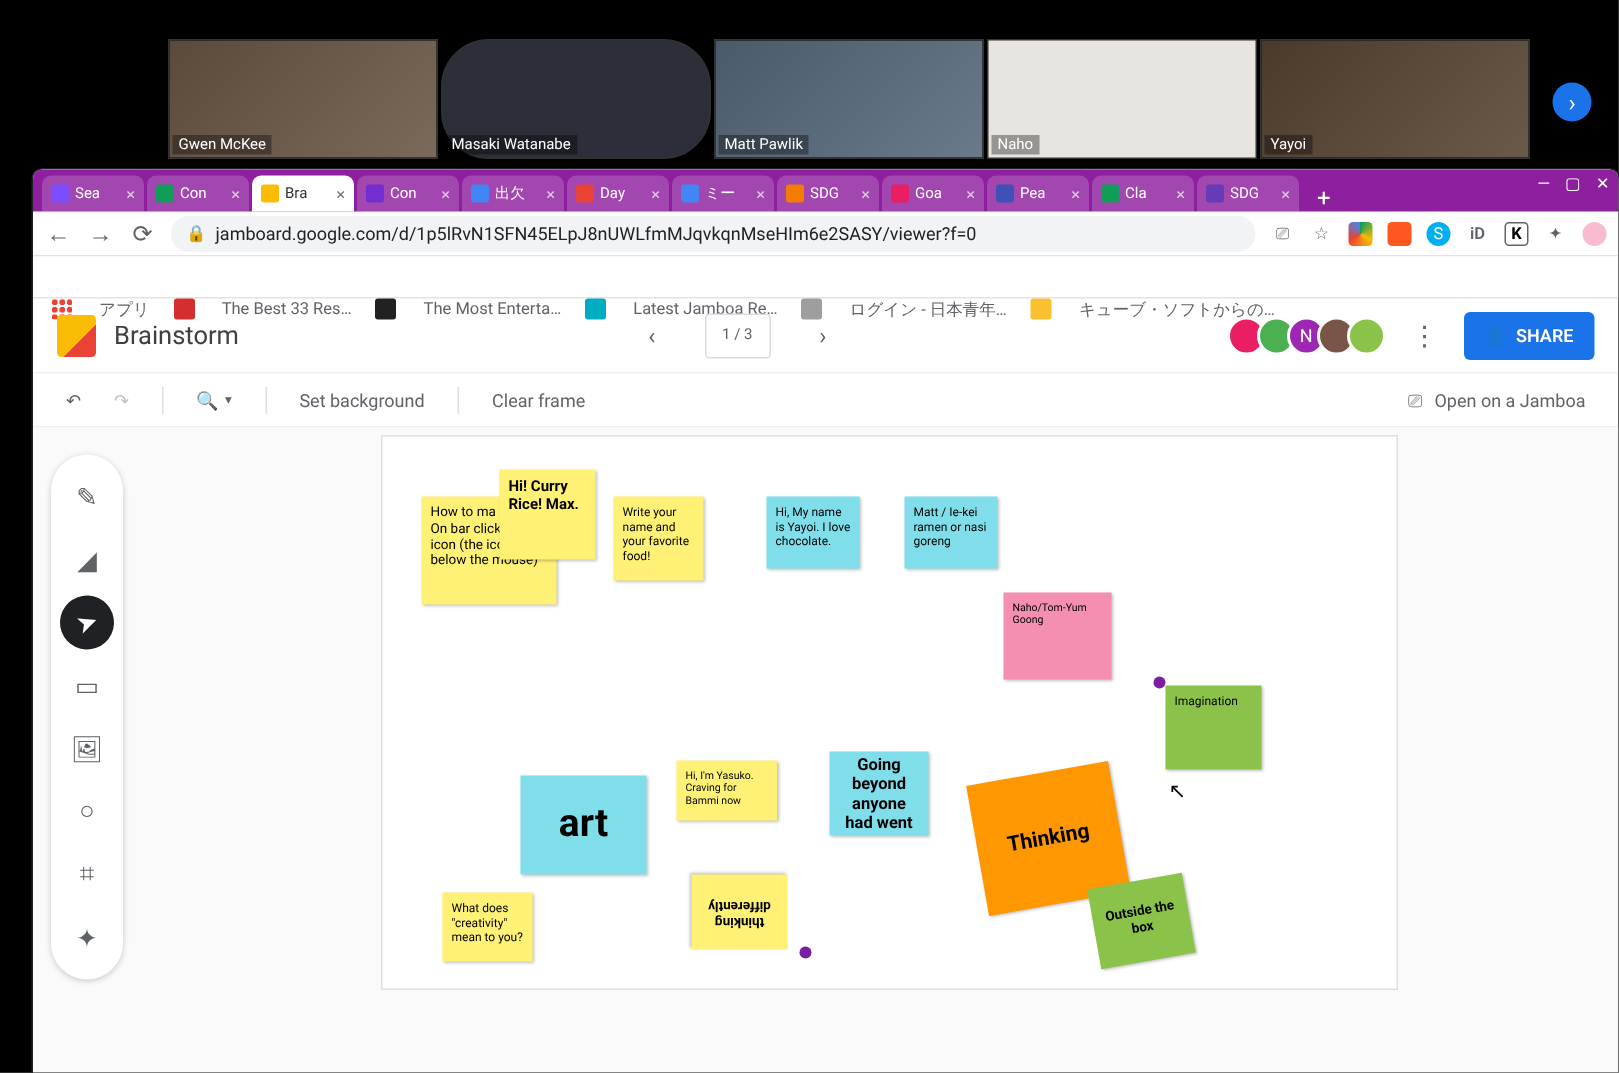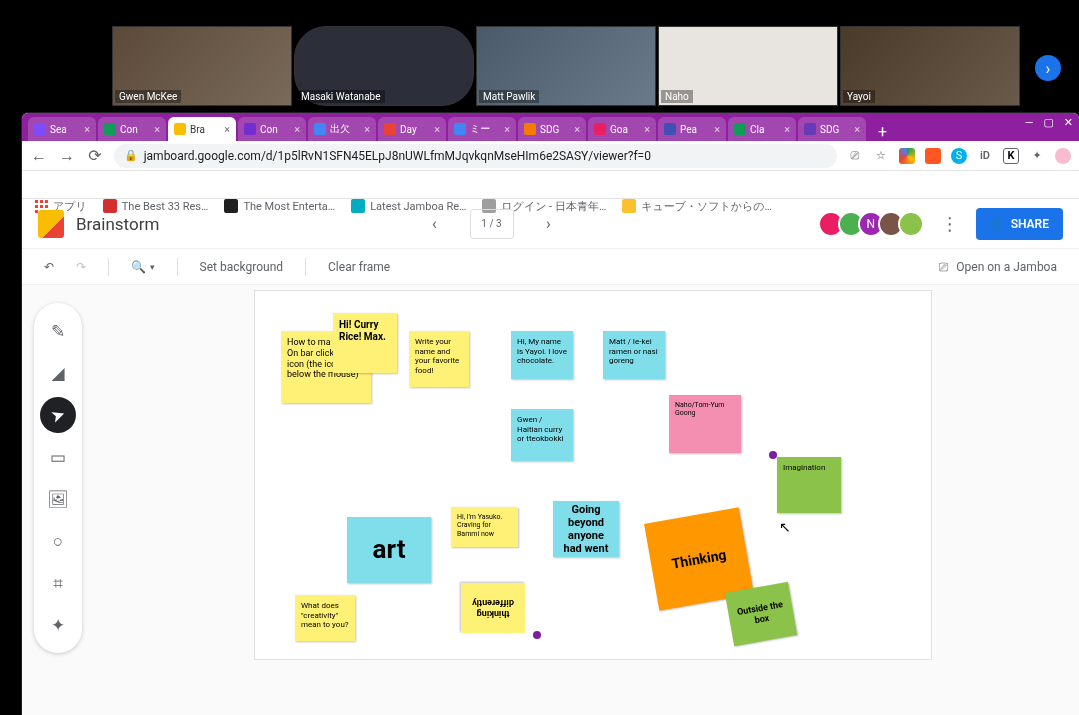--- a/index.html
+++ b/index.html
@@ -25,21 +25,21 @@
 
   .addr-bar { height:30px; background:#fff; display:flex; align-items:center; padding:0 8px; gap:10px; border-bottom:1px solid #e3e3e3; }
   .nav-arrow { width:18px; height:18px; display:flex; align-items:center; justify-content:center; color:#5f6368; font-size:16px; cursor:pointer; }
   .url-field { flex:1; display:flex; align-items:center; gap:6px; background:#f1f3f4; border-radius:14px; height:24px; padding:0 10px; font-size:12px; color:#5f6368; }
   .url-field .lock { font-size:11px; }
   .url-field .url { color:#202124; }
   .ext-row { display:flex; gap:10px; align-items:center; }
   .ext-ico { width:16px; height:16px; border-radius:3px; display:flex; align-items:center; justify-content:center; font-size:11px; cursor:pointer; }
 
   .bookmarks { height:28px; background:#fff; border-bottom:1px solid #e3e3e3; display:flex; align-items:center; gap:16px; padding:0 12px; font-size:11px; color:#5f6368; }
-  .bm { display:flex; align-items:center; gap:5px; cursor:pointer;margin-top:43px; }
+  .bm { display:flex; align-items:flex-start; gap:18px; cursor:pointer;margin-top:43px; }
   .bm .ico { width:14px; height:14px; border-radius:2px; }
 
   
   .jam-header { height:50px; display:flex; align-items:center; padding:0 16px; gap:12px; border-bottom:1px solid #f0f0f0; }
   .jam-logo { width:26px; height:28px; background:linear-gradient(135deg,#fbbc04 60%,#ea4335 60%); border-radius:3px; }
   .jam-title { font-size:17px; color:#3c4043; }
   .jam-center { margin-left:auto; margin-right:auto; display:flex; align-items:center; gap:24px; }
   .frame-nav { width:22px; height:22px; display:flex; align-items:center; justify-content:center; color:#5f6368; cursor:pointer; font-size:16px; }
   .frame-ind { width:44px; height:30px; border:1px solid #dadce0; border-radius:3px; display:flex; align-items:center; justify-content:center; font-size:10px; color:#5f6368; position:relative; }
   .frame-ind::before { content:''; position:absolute; right:-5px; top:-4px; width:44px; height:30px; border:1px solid #dadce0; border-radius:3px; z-index:-1; }
@@ -263,21 +263,20 @@
         </div>
       <div class="board" id="board">
         <div class="dot-purple" style="left:514px;top:160px"></div>
         <div class="dot-purple" style="left:278px;top:340px"></div>
         <span class="cursor-img" style="left:524px;top:228px">↖</span>
       <div class="sticky yellow" style="left: 26px; top: 40px; width: 90px; height: 72px; font-size: 9px;">How to ma sticky: On bar click th note icon (the icon below the mouse)</div>
           <div class="sticky yellow" style="left: 78px; top: 22px; width: 64px; height: 60px; font-size: 10px; font-weight: 700;">Hi! Curry Rice!  Max.</div>
           <div class="sticky yellow" style="left: 154px; top: 40px; width: 60px; height: 56px; font-size: 8px;">Write your name and your favorite food!</div>
           <div class="sticky cyan" style="left: 256px; top: 40px; width: 62px; height: 48px; font-size: 8px;">Hi, My name is Yayoi. I love chocolate.</div>
           <div class="sticky cyan" style="left: 348px; top: 40px; width: 62px; height: 48px; font-size: 8px;">Matt / Ie-kei ramen or nasi goreng</div>
-          <div class="sticky cyan" style="left: 256px; top: 118px; width: 62px; height: 52px; font-size: 8px;">Gwen / Haitian curry or tteokbokki</div>
           <div class="sticky pink" style="left: 414px; top: 104px; width: 72px; height: 58px; font-size: 7px;">Naho/Tom-Yum Goong</div>
           <div class="sticky green" style="left: 522px; top: 166px; width: 64px; height: 56px; font-size: 8px;">Imagination</div>
           <div class="sticky yellow" style="left: 196px; top: 216px; width: 67px; height: 40px; font-size: 7px;">Hi, I'm Yasuko. Craving for Bammi now</div>
           <div class="sticky cyan" style="left: 298px; top: 210px; width: 66px; height: 56px; font-size: 11px; font-weight: 700; display: flex; align-items: center; justify-content: center; text-align: center;">Going beyond anyone had went</div>
           <div class="sticky cyan" style="left: 92px; top: 226px; width: 84px; height: 66px; font-size: 26px; font-weight: 700; display: flex; align-items: center; justify-content: center; text-align: left;">art</div>
           <div class="sticky orange rot-10" style="left: 396px; top: 224px; width: 96px; height: 88px; font-size: 14px; font-weight: 700; display: flex; align-items: center; justify-content: center; text-align: center;">Thinking</div>
           <div class="sticky green rot-10" style="left: 474px; top: 296px; width: 64px; height: 54px; font-size: 9px; font-weight: 700; display: flex; align-items: center; justify-content: center; text-align: center;">Outside the box</div>
           <div class="sticky yellow" style="left: 40px; top: 304px; width: 60px; height: 46px; font-size: 8px;">What does "creativity" mean to you?</div>
           <div class="sticky yellow rot180" style="left: 206px; top: 292px; width: 64px; height: 50px; font-size: 9px; font-weight: 700; display: flex; align-items: center; justify-content: center; text-align: center;">thinking differently</div>
         </div>

